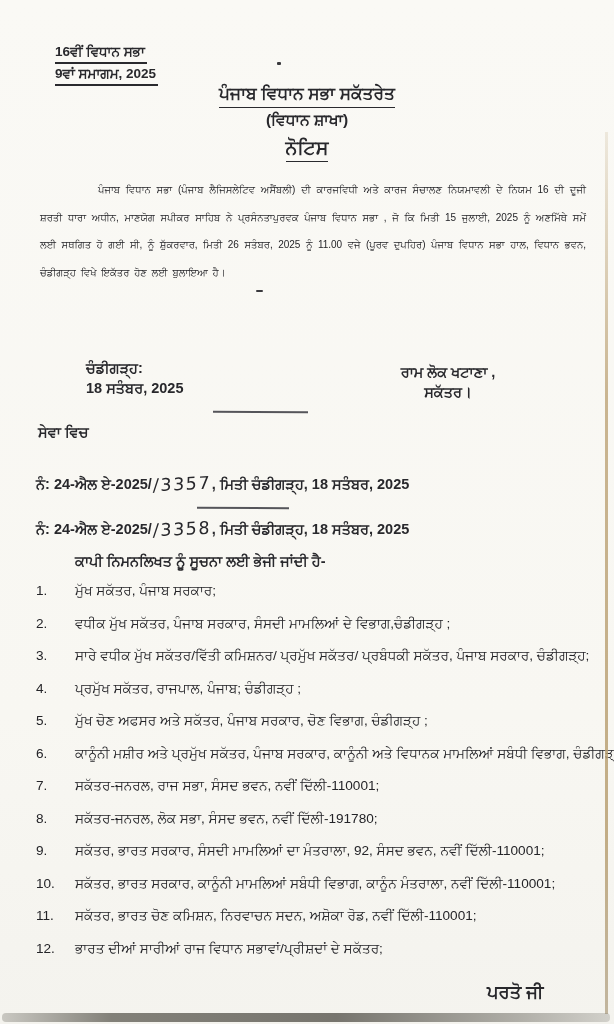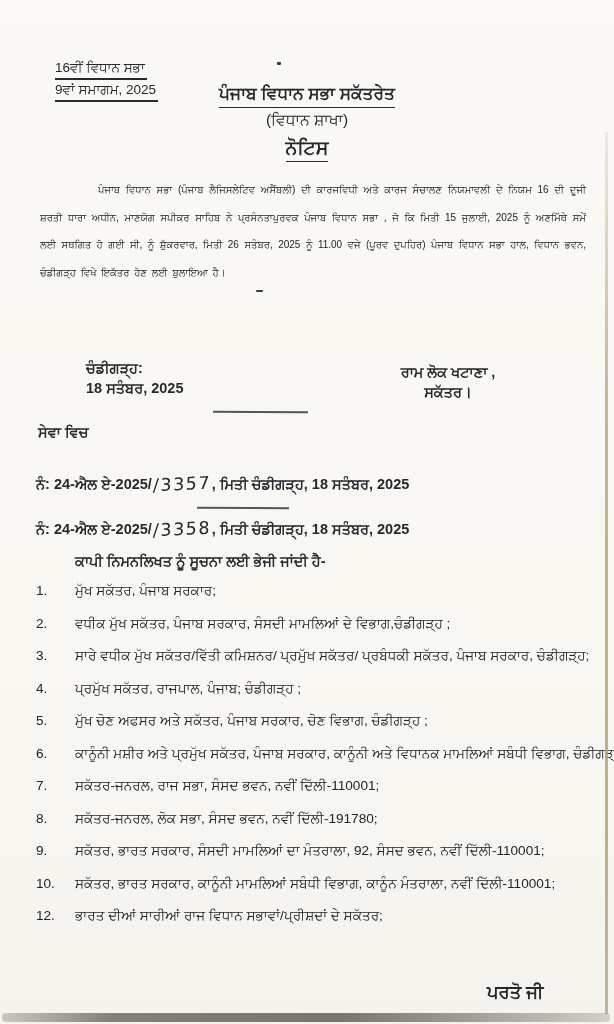--- a/index.html
+++ b/index.html
@@ -5,25 +5,25 @@
   html,body{margin:0;padding:0;background:#e8e7e2;}
   .page{
     position:relative;
     width:614px;height:1024px;
     margin:0 auto;
     background:linear-gradient(180deg,#faf9f5 0%,#f8f7f2 70%,#f4f3ee 100%);
     font-family:"Liberation Sans","DejaVu Sans",sans-serif;
     color:#28282c;
     overflow:hidden;
   }
-  .session{position:absolute;left:55px;top:42px;font-size:13.5px;font-weight:400;line-height:19px;margin-top:16px;}
+  .session{position:absolute;left:55px;top:42px;font-size:13.5px;font-weight:700;line-height:19px;}
   .session .s-line{display:inline-block;border-bottom:2px solid #2a2a2e;padding:0 2px 1px 0;}
   .org{position:absolute;left:0;right:0;top:84px;text-align:center;}
   .org-title{display:inline-block;font-size:17px;font-weight:700;border-bottom:1.5px solid #2a2a2e;padding-bottom:3px;}
-  .org-sub{font-size:15.5px;font-weight:400;margin-top:3px;}
+  .org-sub{font-size:15.5px;font-weight:700;margin-top:3px;}
   .notice{position:absolute;left:0;right:0;top:137px;text-align:center;}
   .notice span{display:inline-block;font-size:19px;font-weight:700;border-bottom:1.5px solid #2a2a2e;padding-bottom:2px;}
   .para{
     position:absolute;left:40px;right:28px;top:176px;
     font-size:10px;line-height:27.5px;
     text-align:justify;text-indent:58px;
     color:#242428;word-spacing:2px;
   }
   .place-block{position:absolute;left:38px;top:358px;font-size:14.5px;font-weight:700;line-height:20px;margin-left:48px;}
   .sig-block{position:absolute;left:388px;top:362px;width:120px;text-align:center;font-size:14.5px;font-weight:700;line-height:20px;}
@@ -147,20 +147,24 @@
       </div>
     <div class="r-row">
         <span class="r-no">9.</span>
         <span class="r-text">ਸਕੱਤਰ, ਭਾਰਤ ਸਰਕਾਰ, ਸੰਸਦੀ ਮਾਮਲਿਆਂ ਦਾ ਮੰਤਰਾਲਾ, 92, ਸੰਸਦ ਭਵਨ, ਨਵੀਂ ਦਿੱਲੀ-110001;</span>
       </div>
     <div class="r-row">
         <span class="r-no">10.</span>
         <span class="r-text">ਸਕੱਤਰ, ਭਾਰਤ ਸਰਕਾਰ, ਕਾਨੂੰਨੀ ਮਾਮਲਿਆਂ ਸਬੰਧੀ ਵਿਭਾਗ, ਕਾਨੂੰਨ ਮੰਤਰਾਲਾ, ਨਵੀਂ ਦਿੱਲੀ-110001;</span>
       </div>
     <div class="r-row">
+        <span class="r-no">11.</span>
+        <span class="r-text">ਸਕੱਤਰ, ਭਾਰਤ ਚੋਣ ਕਮਿਸ਼ਨ, ਨਿਰਵਾਚਨ ਸਦਨ, ਅਸ਼ੋਕਾ ਰੋਡ, ਨਵੀਂ ਦਿੱਲੀ-110001;</span>
+      </div>
+    <div class="r-row">
         <span class="r-no">12.</span>
         <span class="r-text">ਭਾਰਤ ਦੀਆਂ ਸਾਰੀਆਂ ਰਾਜ ਵਿਧਾਨ ਸਭਾਵਾਂ/ਪ੍ਰੀਸ਼ਦਾਂ ਦੇ ਸਕੱਤਰ;</span>
       </div>
   </div>
 
   <div class="turn-over">ਪਰਤੋ ਜੀ</div>
 
   <div class="edge-line"></div>
   <div class="bottom-band"></div>
 

